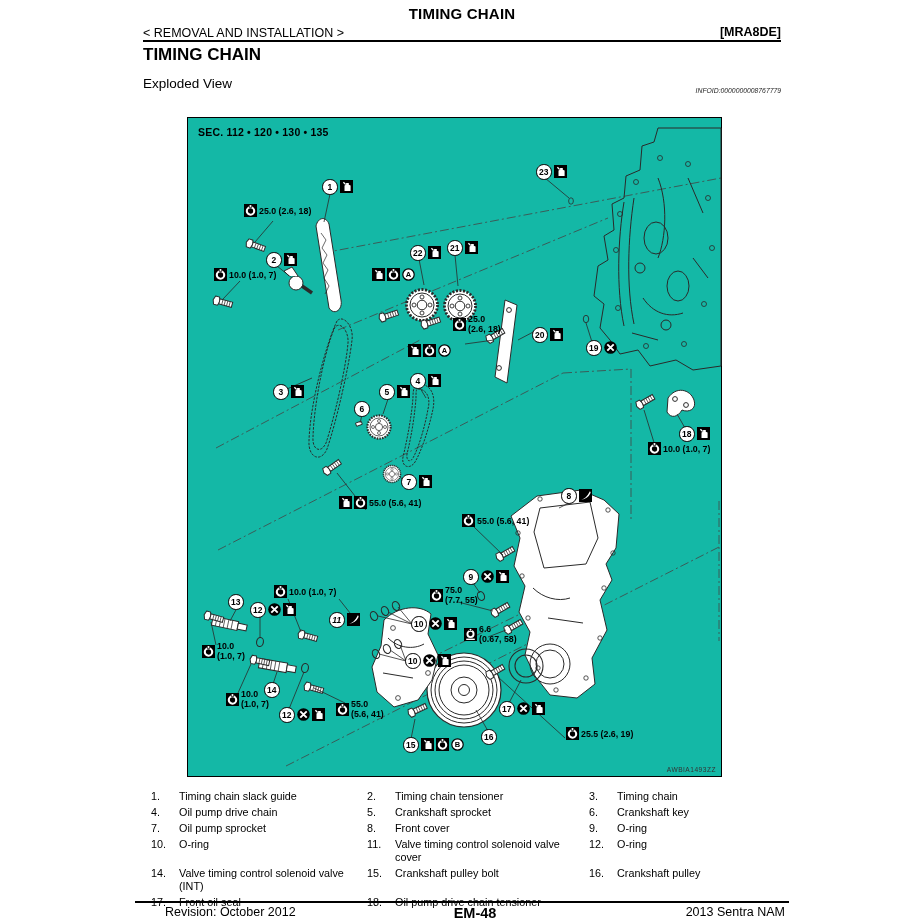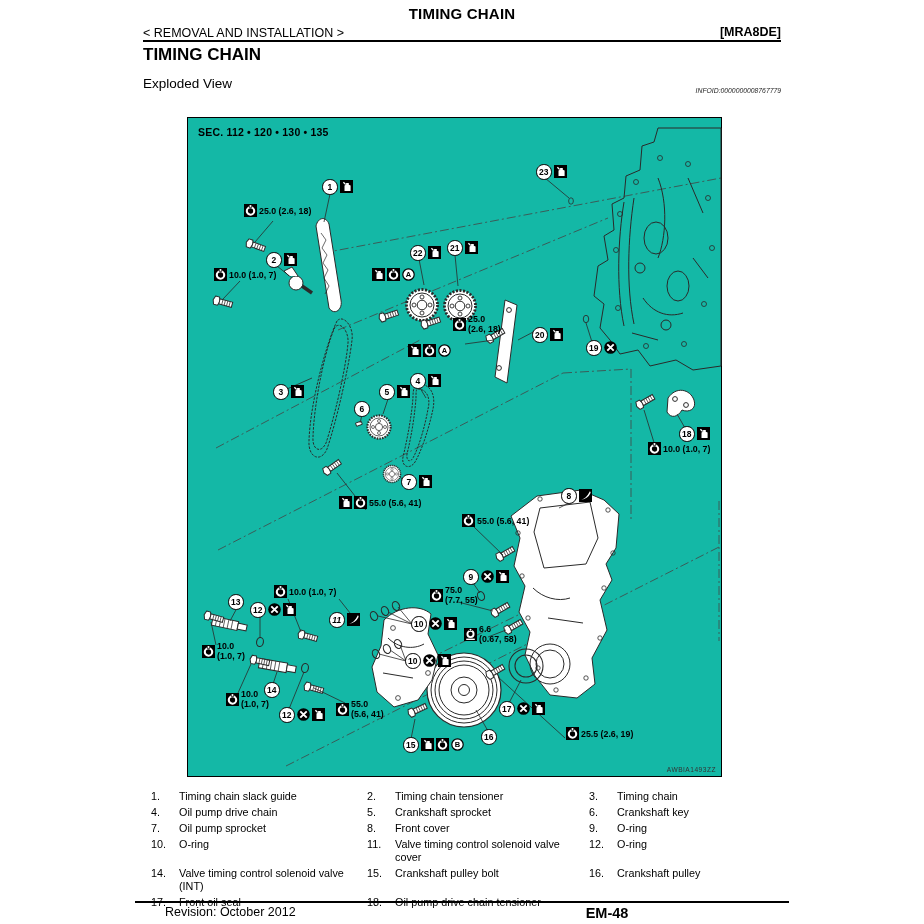--- a/index.html
+++ b/index.html
@@ -821,13 +821,14 @@
     <div class="legend-item">
       <span class="lnum">18.</span>
       <span class="llbl">Oil pump drive chain tensioner</span>
     </div>
   </div>
 
 <div class="abs frule"></div>
 <div class="abs footer-row">
   <span class="footer-rev">Revision: October 2012</span>
   <span class="footer-page">EM-48</span>
+  <span class="footer-model">2013 Sentra NAM</span>
 </div>
 
 </body></html>

